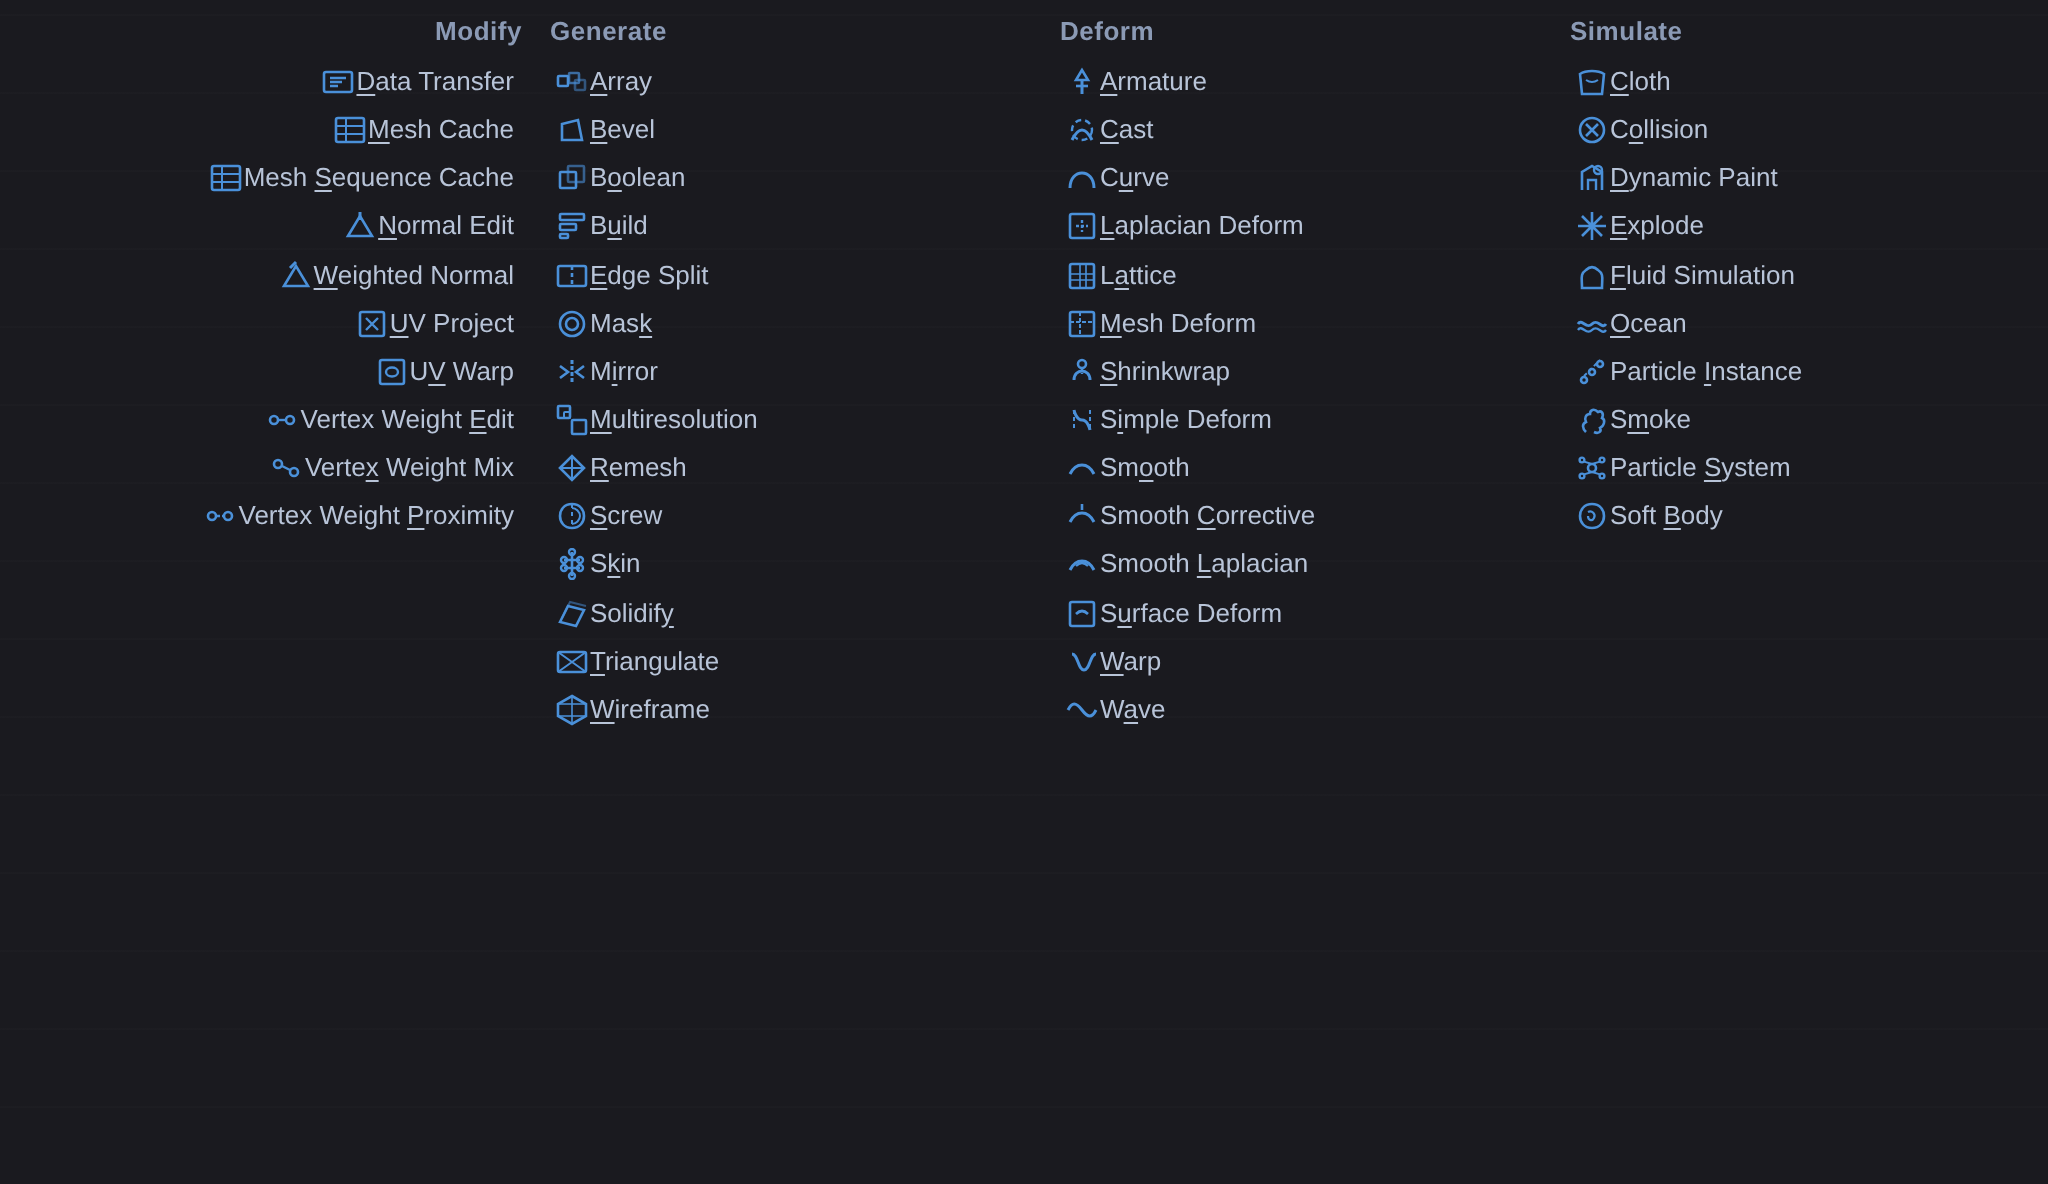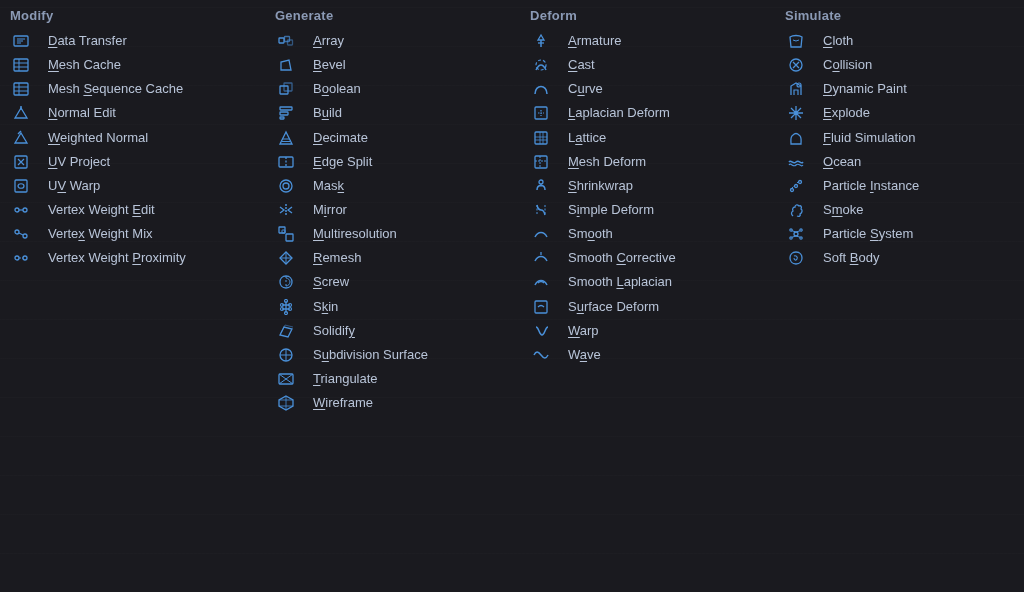--- a/index.html
+++ b/index.html
@@ -39,20 +39,21 @@
 
     .column {
       display: flex;
       flex-direction: column;
       padding: 0 4px 0 8px;
       min-width: 255px;
     }
 
     .column:first-child {
       min-width: 265px;
+      align-items: flex-end;
     }
 
     .column:nth-child(3) {
       min-width: 255px;
     }
 
     .column:nth-child(4) {
       min-width: 240px;
     }
 
@@ -65,21 +66,21 @@
       margin-bottom: 6px;
       padding-left: 2px;
     }
 
     .menu-item {
       display: flex;
       align-items: center;
       padding: 2px 4px;
       border-radius: 3px;
       cursor: pointer;
-      gap: 18px;
+      gap: 0;
       line-height: 1.55;
       color: #b8c4d8;
       font-size: 13px;
     }
 
     .menu-item .icon {
       width: 18px;
       height: 18px;
       flex-shrink: 0;
       display: flex;
@@ -243,29 +244,20 @@
             <rect x="2" y="2" width="12" height="3" rx="0.5" stroke-width="1.3"></rect>
             <rect x="2" y="7" width="8" height="3" rx="0.5" stroke-width="1.3"></rect>
             <rect x="2" y="12" width="4" height="2" rx="0.5" stroke-width="1.3"></rect>
           </svg>
         </span>
         <span class="item-label">B<u>u</u>ild</span>
       </div>
       <div class="menu-item">
         <span class="icon">
           <svg viewBox="0 0 16 16">
-            <path d="M2 14L8 2L14 14z" stroke-width="1.3"></path>
-            <path d="M5 9l6 0M4 11.5l8 0" stroke-width="1"></path>
-          </svg>
-        </span>
-        <span class="item-label"><u>D</u>ecimate</span>
-      </div>
-      <div class="menu-item">
-        <span class="icon">
-          <svg viewBox="0 0 16 16">
             <rect x="1" y="3" width="14" height="10" rx="1" stroke-width="1.3"></rect>
             <path d="M8 3v10" stroke-dasharray="2,1.5" stroke-width="1.3"></path>
           </svg>
         </span>
         <span class="item-label"><u>E</u>dge Split</span>
       </div>
       <div class="menu-item">
         <span class="icon">
           <svg viewBox="0 0 16 16">
             <circle cx="8" cy="8" r="6" stroke-width="1.3"></circle>
@@ -329,29 +321,20 @@
         <span class="item-label">S<u>k</u>in</span>
       </div>
       <div class="menu-item">
         <span class="icon">
           <svg viewBox="0 0 16 16">
             <path d="M2 12L6 4L14 6L10 14z" stroke-width="1.3"></path>
             <path d="M3 10L7 2L15 4" stroke-width="1" opacity="0.5"></path>
           </svg>
         </span>
         <span class="item-label">Solidif<u>y</u></span>
-      </div>
-      <div class="menu-item">
-        <span class="icon">
-          <svg viewBox="0 0 16 16">
-            <circle cx="8" cy="8" r="6" stroke-width="1.3"></circle>
-            <path d="M2 8h12M8 2v12" stroke-width="1"></path>
-          </svg>
-        </span>
-        <span class="item-label">S<u>u</u>bdivision Surface</span>
       </div>
       <div class="menu-item">
         <span class="icon">
           <svg viewBox="0 0 16 16">
             <rect x="1" y="3" width="14" height="10" rx="1" stroke-width="1.3"></rect>
             <path d="M1 13l14-10M1 3l14 10" stroke-width="1"></path>
           </svg>
         </span>
         <span class="item-label"><u>T</u>riangulate</span>
       </div>

